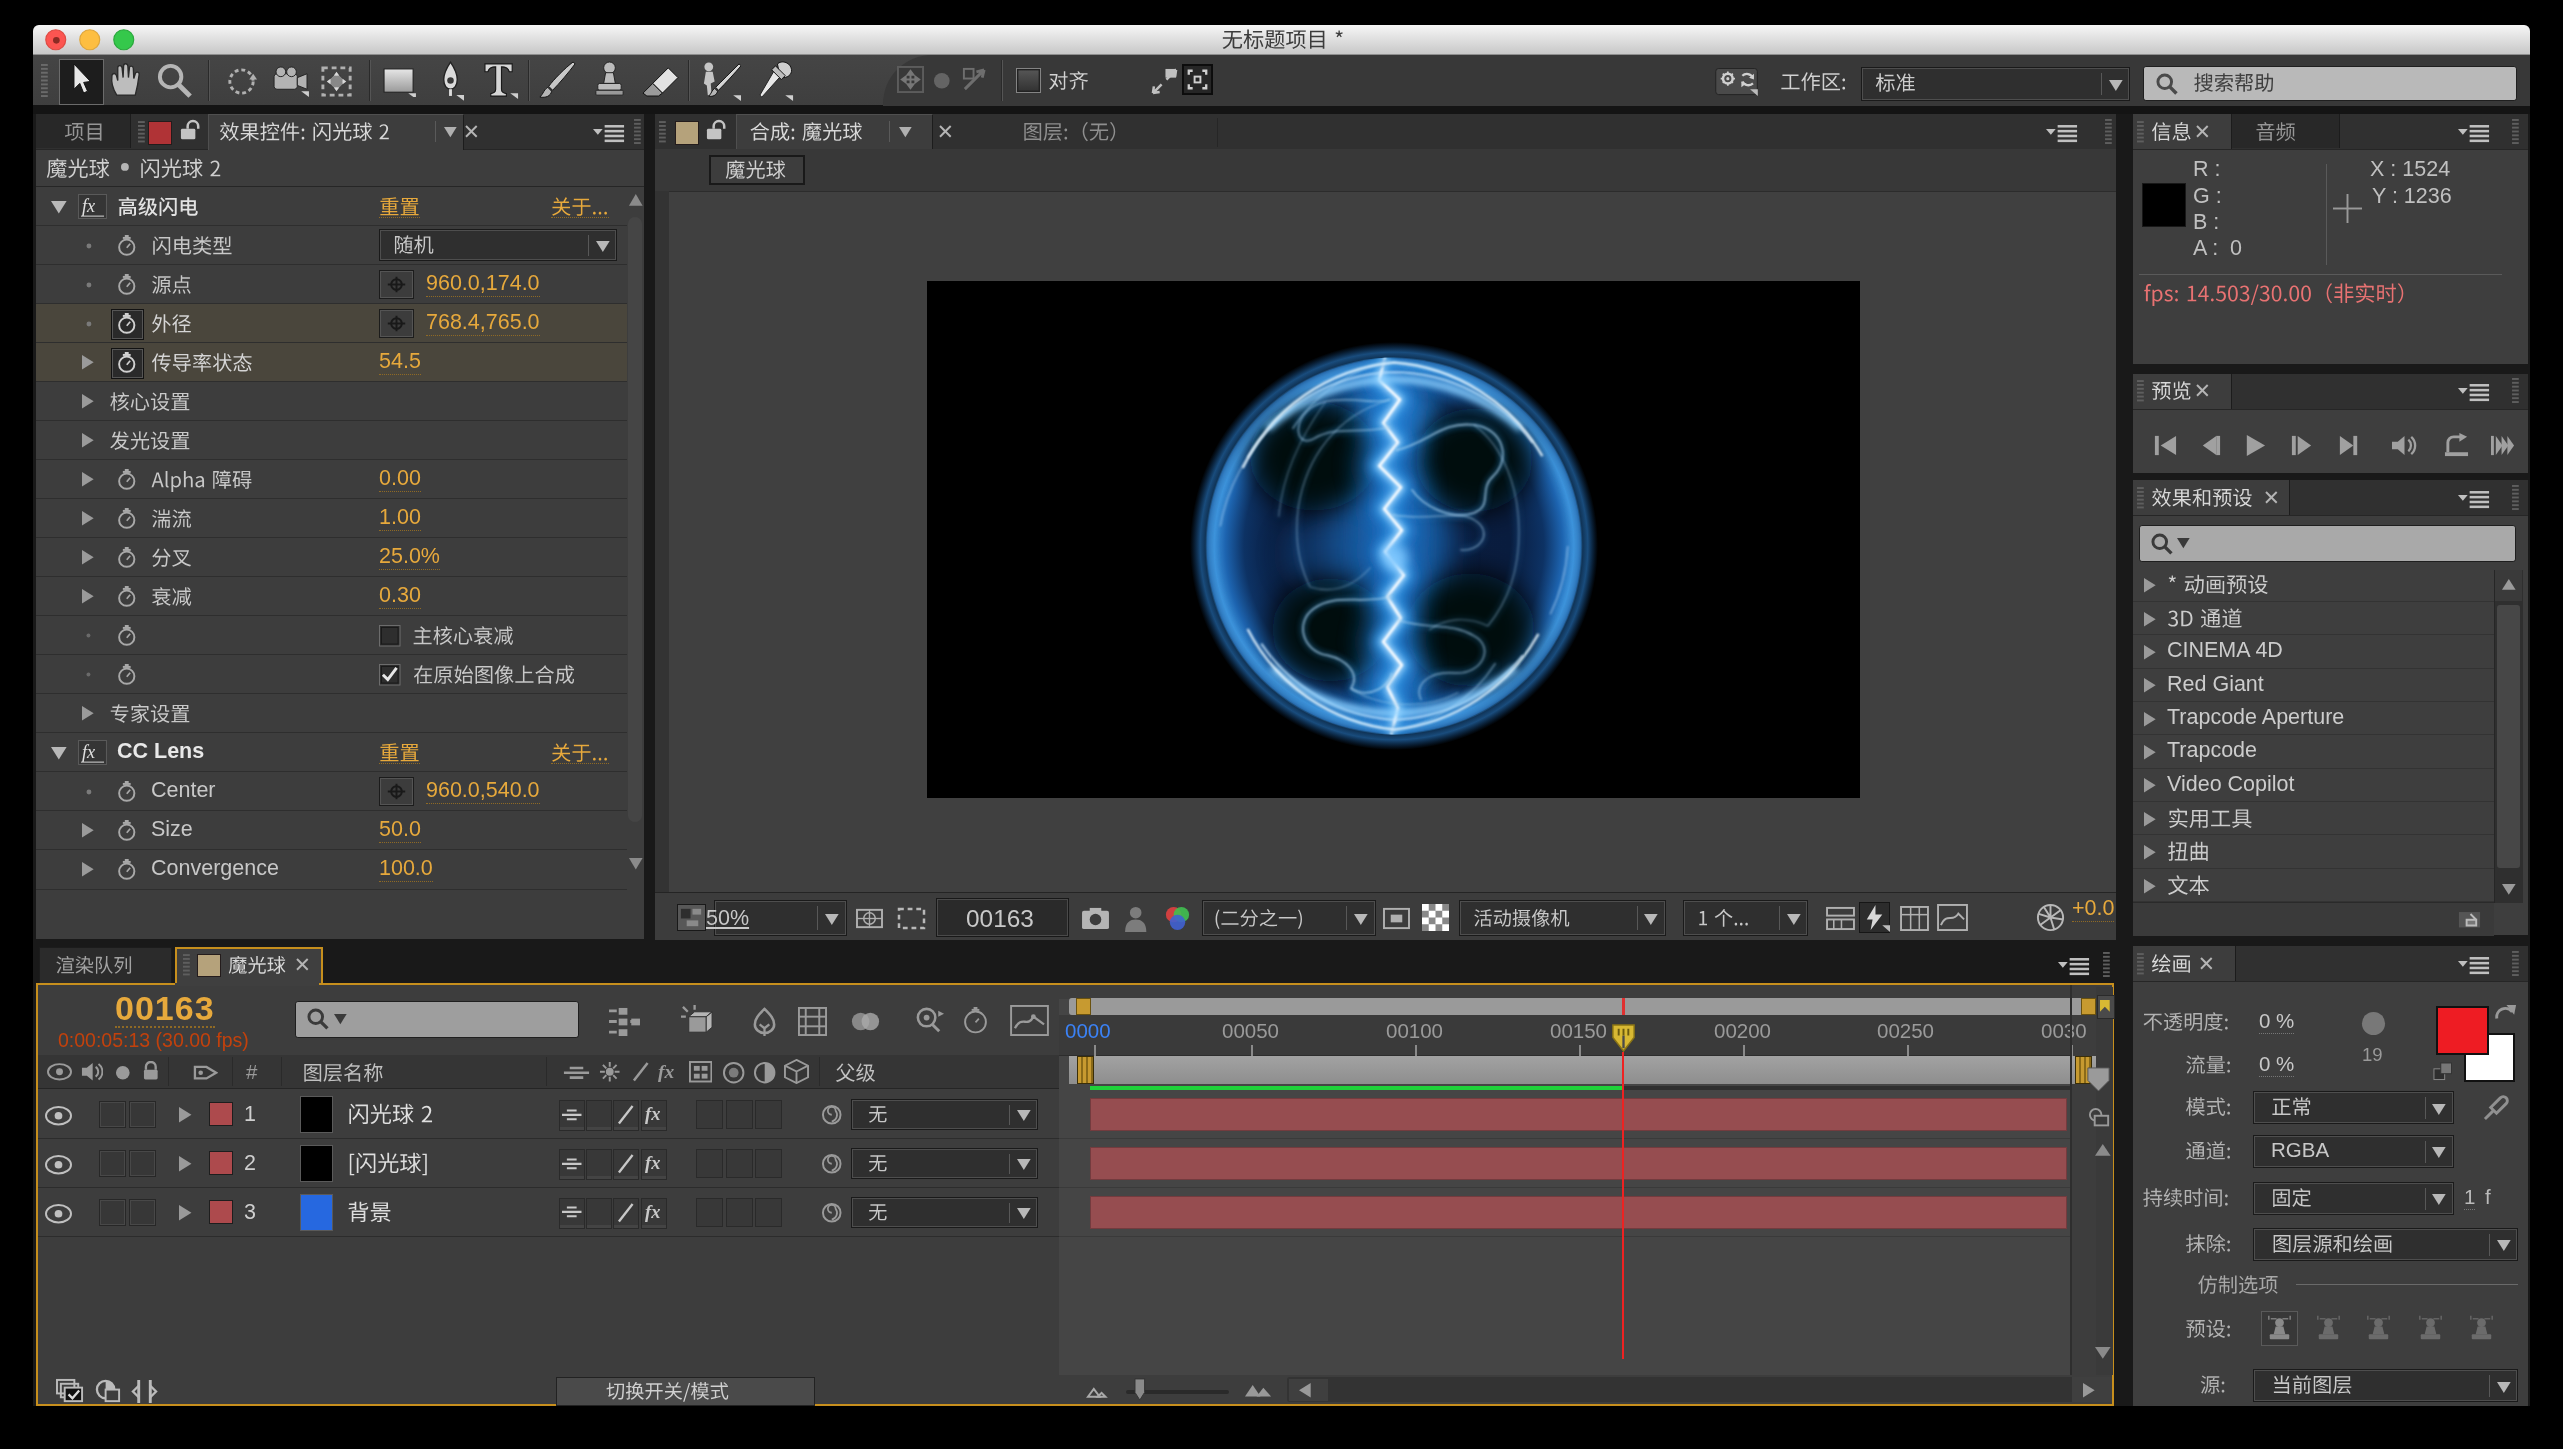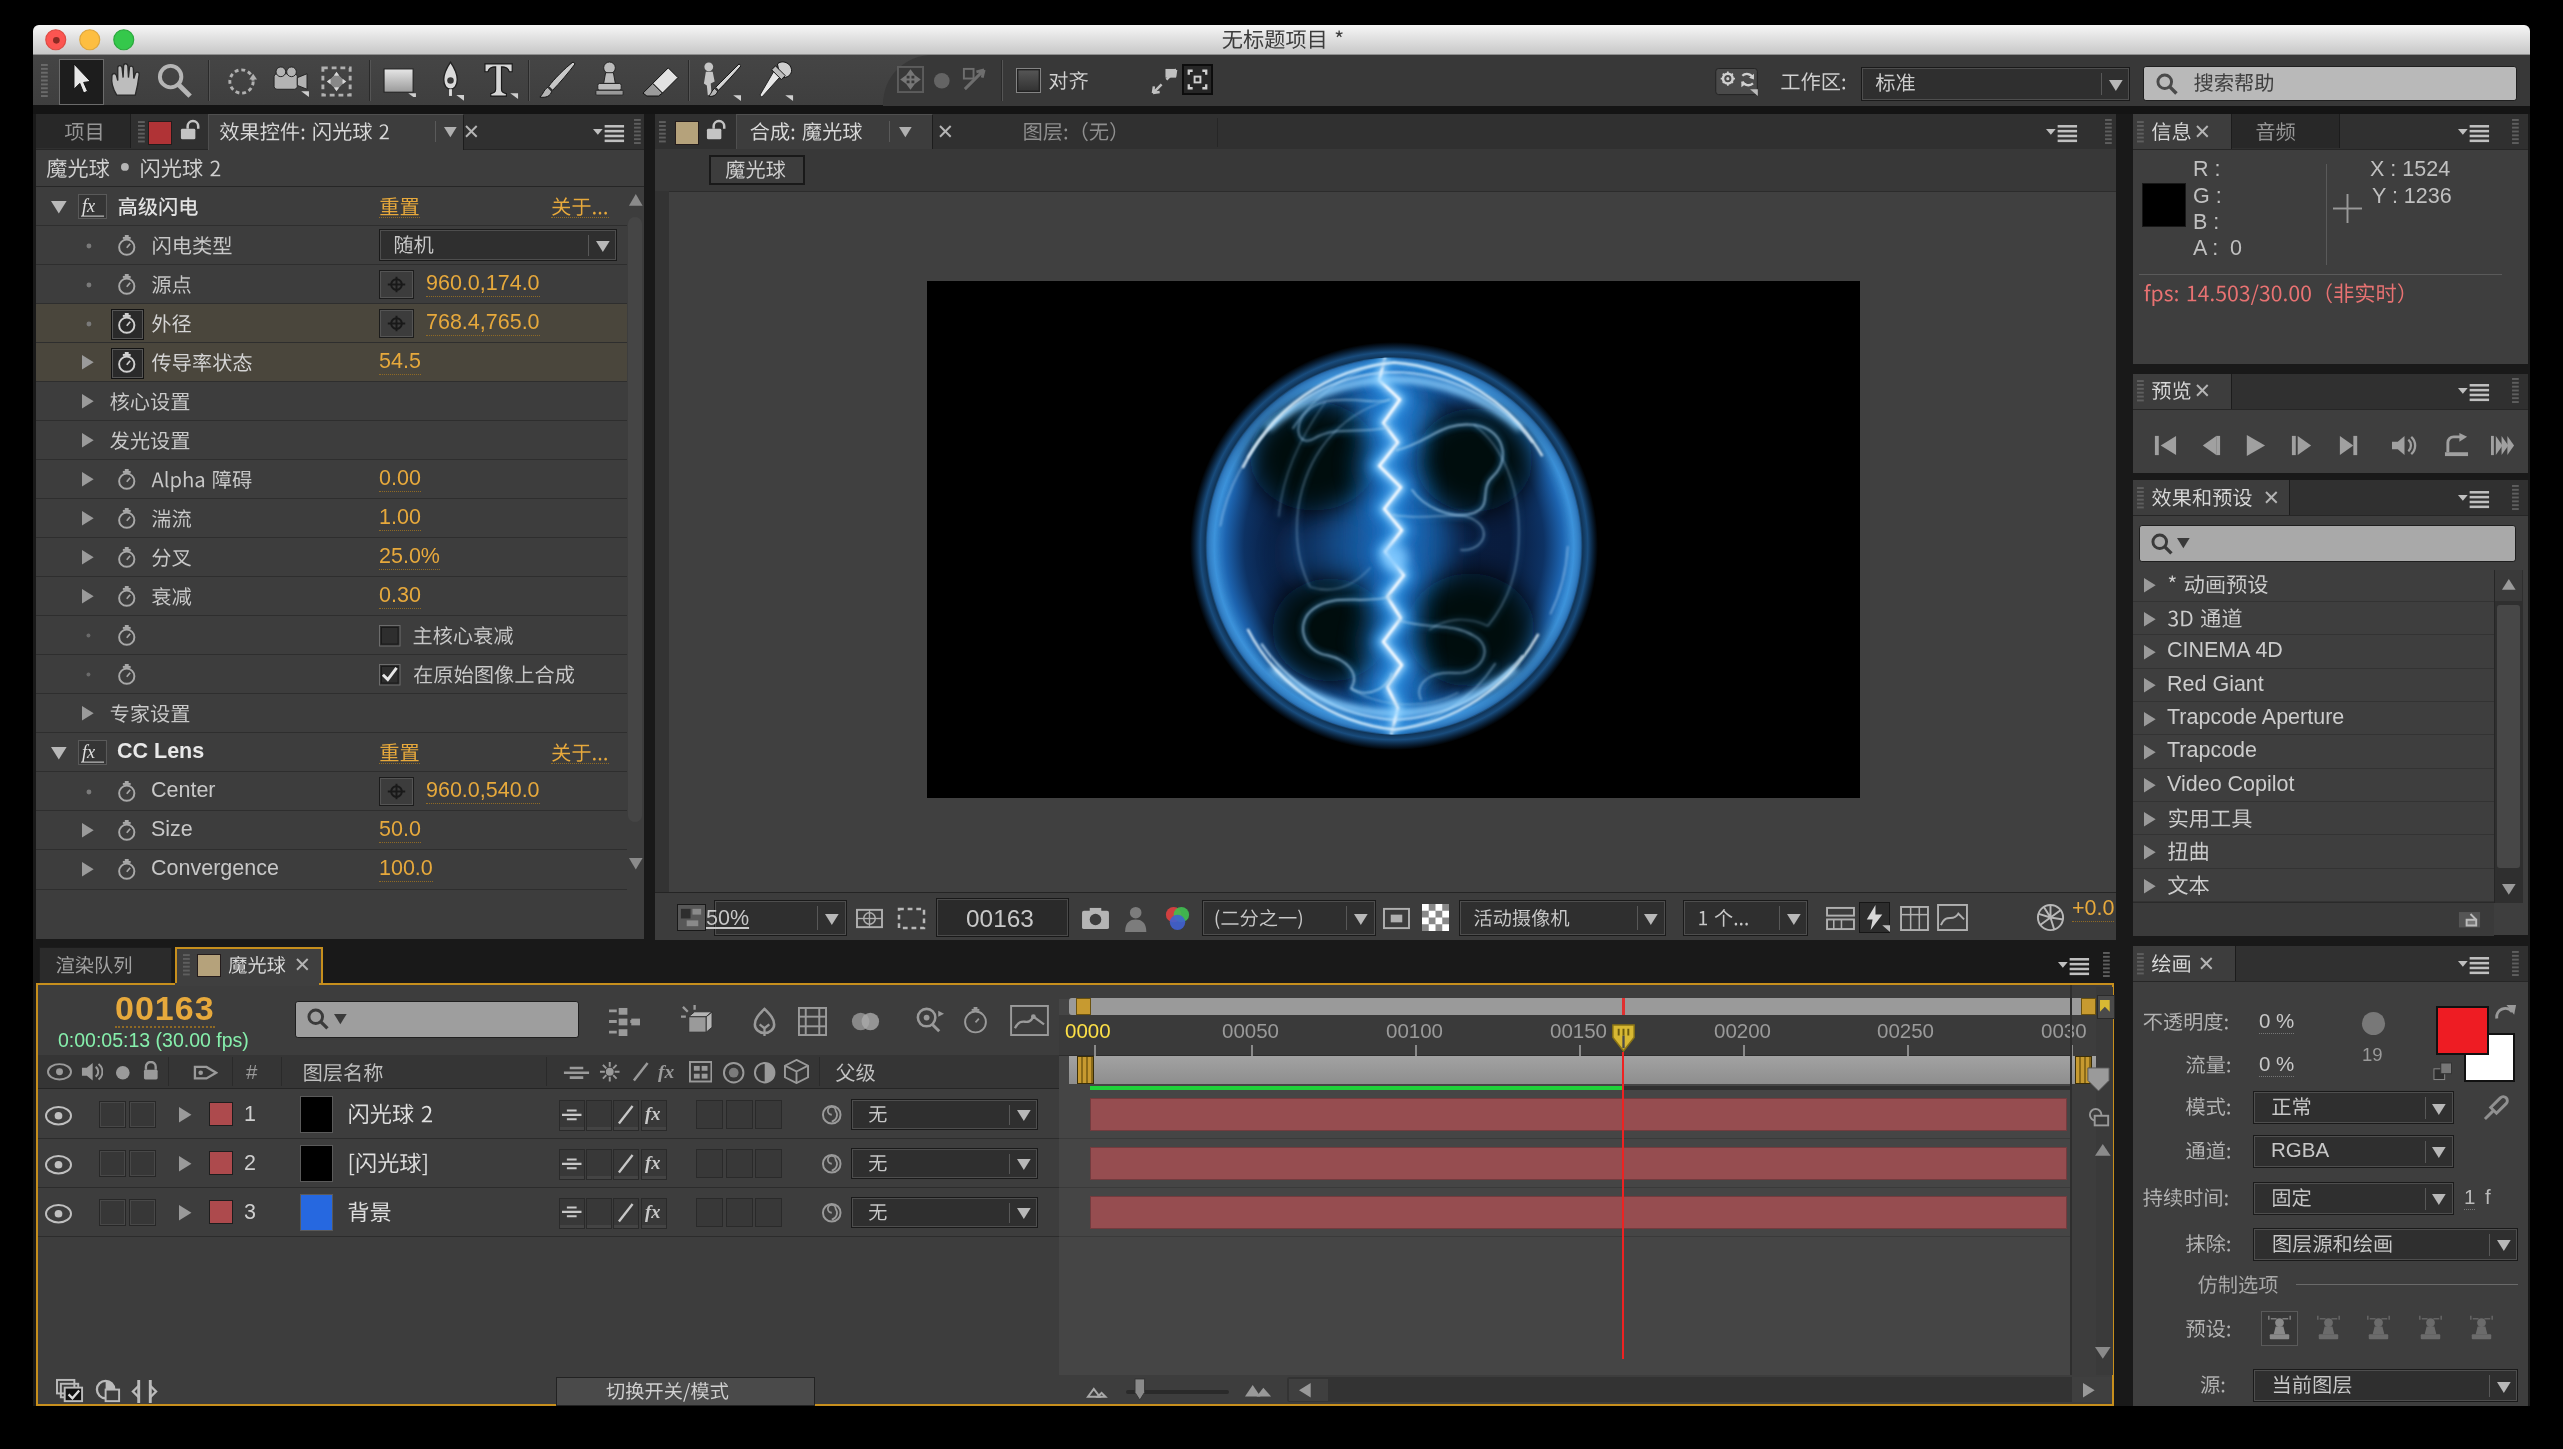--- a/index.html
+++ b/index.html
@@ -1185,21 +1185,21 @@
     <rect x="0" y="4" width="7" height="2" fill="#5e5e5e"></rect>
     <rect x="0" y="8" width="7" height="2" fill="#5e5e5e"></rect>
     <rect x="0" y="12" width="7" height="2" fill="#5e5e5e"></rect>
     <rect x="0" y="16" width="7" height="2" fill="#5e5e5e"></rect>
     <rect x="0" y="20" width="7" height="2" fill="#5e5e5e"></rect>
     <rect x="0" y="24" width="7" height="2" fill="#5e5e5e"></rect>
   </svg>
 <div class="ab" style="left:36px;top:983px;width:2078px;height:423px;background:#3d3d3d;border:2px solid #c78f1d;box-sizing:border-box"></div>
 <div class="ab" style="left:175px;top:983px;width:144px;height:2.9px;background:#3f3f3f"></div>
 <div class="ab" style="left:115px;top:991px;font:700 34px 'Liberation Sans', sans-serif;color:#e7a93c;line-height:1;white-space:pre;letter-spacing:1px;border-bottom:2px dotted #8f6a25;padding-bottom:1px">00163</div>
-<div class="ab" style="left:58px;top:1031px;font:400 19.5px 'Liberation Sans', sans-serif;color:#86efac;line-height:1;white-space:pre;">0:00:05:13 (30.00 fps)</div>
+<div class="ab" style="left:58px;top:1031px;font:400 19.5px 'Liberation Sans', sans-serif;color:#c2410c;line-height:1;white-space:pre;">0:00:05:13 (30.00 fps)</div>
 <div class="ab" style="left:295px;top:1001px;width:284px;height:37px;background:#9e9e9e;border:1px solid #1f1f1f;border-radius:2.9px;box-sizing:border-box"></div>
 <svg class="ab" style="left:306px;top:1007px;" width="23.4" height="23.4" viewBox="0 0 24 24">
     <circle cx="10" cy="10" r="7" fill="none" stroke="#3a3a3a" stroke-width="3"></circle>
     <line x1="15" y1="15" x2="22" y2="22" stroke="#3a3a3a" stroke-width="3.4"></line>
   </svg>
 <svg class="ab" style="left:334px;top:1014px;" width="12.7" height="12.7" viewBox="0 0 13 13">
     <polygon points="0,0 13,0 6.5,10.4" fill="#3a3a3a"></polygon>
   </svg>
 <svg class="ab" style="left:607px;top:1007px;" width="35" height="29" viewBox="0 0 36 30">
     <path d="M2 4 h8 M2 15 h8 M2 26 h8 M24 15 h10" stroke="#9a9a9a" stroke-width="3"></path>
@@ -1452,21 +1452,21 @@
 <svg style="position:absolute;left:605px;top:1378px;overflow:visible" width="126" height="25" viewBox="0 0 129 26">
     <path d="M8.4 6L8.4 7.4L11.6 7.4C11.5 13.2 11.2 18.7 6.2 21.4C6.6 21.7 7.1 22.2 7.3 22.6C12.5 19.5 13 13.6 13.1 7.4L17.3 7.4C17 16.4 16.7 19.8 16.1 20.5C15.8 20.8 15.6 20.9 15.3 20.9C14.8 20.9 13.8 20.9 12.6 20.8C12.9 21.2 13 21.9 13.1 22.3C14.1 22.4 15.2 22.4 15.9 22.3C16.6 22.3 17 22.1 17.5 21.4C18.3 20.4 18.5 17 18.8 6.8C18.8 6.6 18.8 6 18.8 6ZM3 19.7C3.4 19.3 4.1 18.9 8.8 16.8C8.7 16.5 8.6 15.9 8.5 15.5L4.6 17.1L4.6 11.1L8.7 10.2L8.4 8.8L4.6 9.6L4.6 5L3.2 5L3.2 9.9L0.6 10.5L0.8 11.9L3.2 11.4L3.2 16.9C3.2 17.7 2.7 18.1 2.3 18.3C2.5 18.6 2.9 19.3 3 19.7ZM23.3 4.2L23.3 8.2L21 8.2L21 9.6L23.3 9.6L23.3 14.1C22.3 14.4 21.4 14.6 20.7 14.8L21.1 16.3L23.3 15.6L23.3 20.8C23.3 21 23.2 21.1 23 21.1C22.7 21.1 22.1 21.1 21.3 21.1C21.5 21.5 21.7 22.2 21.7 22.5C22.9 22.6 23.6 22.5 24.1 22.2C24.6 22 24.8 21.6 24.8 20.8L24.8 15.1L26.9 14.4L26.7 13L24.8 13.6L24.8 9.6L26.6 9.6L26.6 8.2L24.8 8.2L24.8 4.2ZM30.7 7.2L34.9 7.2C34.4 7.9 33.8 8.7 33.3 9.3L29.2 9.3C29.7 8.6 30.3 7.9 30.7 7.2ZM26.7 15.2L26.7 16.5L31.5 16.5C30.7 18.3 29 20 25.6 21.6C25.9 21.8 26.4 22.3 26.6 22.6C30 21 31.8 19.1 32.7 17.3C34 19.6 36 21.6 38.4 22.5C38.6 22.2 39.1 21.6 39.4 21.3C37 20.5 34.9 18.7 33.7 16.5L39 16.5L39 15.2L37.6 15.2L37.6 9.3L35 9.3C35.8 8.4 36.5 7.4 37.1 6.6L36.1 5.9L35.8 6L31.5 6C31.8 5.4 32 4.9 32.3 4.4L30.7 4.2C30 5.9 28.7 8 26.7 9.6C27.1 9.8 27.5 10.3 27.8 10.6L28.1 10.3L28.1 15.2ZM29.6 15.2L29.6 10.5L32.2 10.5L32.2 12.6C32.2 13.4 32.2 14.3 32 15.2ZM36.1 15.2L33.4 15.2C33.6 14.3 33.7 13.4 33.7 12.6L33.7 10.5L36.1 10.5ZM53 6.9L53 12.6L47.4 12.6L47.4 11.8L47.4 6.9ZM41 12.6L41 14.1L45.8 14.1C45.5 16.8 44.5 19.5 41.1 21.6C41.5 21.8 42 22.3 42.3 22.7C46 20.3 47 17.2 47.3 14.1L53 14.1L53 22.6L54.5 22.6L54.5 14.1L59 14.1L59 12.6L54.5 12.6L54.5 6.9L58.4 6.9L58.4 5.5L41.8 5.5L41.8 6.9L45.9 6.9L45.9 11.8L45.8 12.6ZM64.5 5C65.3 6.1 66.1 7.5 66.5 8.5L62.6 8.5L62.6 10L69.2 10L69.2 12.4C69.2 12.8 69.2 13.1 69.2 13.5L61.4 13.5L61.4 15L68.9 15C68.2 17.2 66.3 19.5 61 21.3C61.4 21.6 61.9 22.2 62 22.6C67.2 20.8 69.4 18.5 70.3 16.1C72 19.2 74.6 21.4 78.1 22.5C78.4 22 78.8 21.4 79.2 21C75.5 20.1 72.8 18 71.3 15L78.7 15L78.7 13.5L70.9 13.5L70.9 12.4L70.9 10L77.6 10L77.6 8.5L73.7 8.5C74.4 7.4 75.2 6 75.8 4.8L74.2 4.3C73.7 5.5 72.8 7.3 72 8.5L66.5 8.5L67.8 7.7C67.5 6.8 66.6 5.4 65.7 4.4ZM80.2 24.6L81.6 24.6L87.5 5.1L86.2 5.1ZM97.3 12.7L104.2 12.7L104.2 14.1L97.3 14.1ZM97.3 10.2L104.2 10.2L104.2 11.6L97.3 11.6ZM102.5 4.2L102.5 5.9L99.4 5.9L99.4 4.2L98 4.2L98 5.9L95 5.9L95 7.1L98 7.1L98 8.6L99.4 8.6L99.4 7.1L102.5 7.1L102.5 8.6L103.9 8.6L103.9 7.1L106.7 7.1L106.7 5.9L103.9 5.9L103.9 4.2ZM95.9 9L95.9 15.2L100 15.2C99.9 15.8 99.8 16.4 99.7 16.9L94.6 16.9L94.6 18.2L99.2 18.2C98.5 19.7 97 20.8 94.1 21.4C94.4 21.7 94.7 22.3 94.9 22.6C98.4 21.8 100 20.3 100.8 18.2C101.8 20.4 103.6 21.9 106.2 22.6C106.4 22.2 106.8 21.7 107.2 21.4C104.9 20.9 103.2 19.8 102.2 18.2L106.7 18.2L106.7 16.9L101.2 16.9C101.3 16.4 101.4 15.8 101.4 15.2L105.7 15.2L105.7 9ZM91.3 4.2L91.3 8.1L88.8 8.1L88.8 9.5L91.3 9.5L91.3 9.5C90.8 12.2 89.6 15.4 88.5 17.1C88.7 17.4 89.1 18.1 89.3 18.5C90 17.3 90.8 15.5 91.3 13.6L91.3 22.6L92.8 22.6L92.8 12.3C93.3 13.3 93.9 14.6 94.2 15.3L95.2 14.2C94.8 13.6 93.3 11.1 92.8 10.3L92.8 9.5L94.8 9.5L94.8 8.1L92.8 8.1L92.8 4.2ZM122 5.2C123.1 5.9 124.3 7 124.9 7.7L125.9 6.8C125.3 6.1 124.1 5 123 4.3ZM119.1 4.3C119.1 5.5 119.2 6.7 119.2 7.9L108.9 7.9L108.9 9.4L119.3 9.4C119.9 16.8 121.5 22.6 124.8 22.6C126.4 22.6 126.9 21.6 127.2 18.1C126.8 18 126.2 17.6 125.9 17.3C125.7 20 125.5 21.1 124.9 21.1C123 21.1 121.4 16.2 120.9 9.4L126.8 9.4L126.8 7.9L120.8 7.9C120.8 6.8 120.7 5.5 120.7 4.3ZM109 20.5L109.5 22C112.1 21.4 115.7 20.6 119.1 19.8L119 18.4L114.7 19.4L114.7 13.8L118.5 13.8L118.5 12.4L109.6 12.4L109.6 13.8L113.2 13.8L113.2 19.7Z" fill="#d0d0d0"></path>
   </svg>
 <div class="ab" style="left:1059px;top:985px;width:1012px;height:390px;background:#454545"></div>
 <div class="ab" style="left:1059px;top:985px;width:1012px;height:13.7px;background:#3d3d3d"></div>
 <div class="ab" style="left:1069px;top:998px;width:1030px;height:16.6px;background:#9a9a9a;border-radius:2.9px"></div>
 <div class="ab" style="left:1076px;top:998px;width:14.6px;height:16.6px;background:#c79a30;border:1px solid #6a5210;box-sizing:border-box"></div>
 <div class="ab" style="left:2081px;top:998px;width:14.6px;height:16.6px;background:#c79a30;border:1px solid #6a5210;box-sizing:border-box"></div>
 <div class="ab" style="left:1622px;top:998px;width:2.9px;height:16.6px;background:#e03030"></div>
 <div class="ab" style="left:1059px;top:1015px;width:1012px;height:40px;background:#3a3a3a;border-bottom:1px solid #2d2d2d"></div>
-<div class="ab" style="left:1065px;top:1021px;font:400 20.5px 'Liberation Sans', sans-serif;color:#fde047;line-height:1;white-space:pre;">0000</div>
+<div class="ab" style="left:1065px;top:1021px;font:400 20.5px 'Liberation Sans', sans-serif;color:#3b82f6;line-height:1;white-space:pre;">0000</div>
 <div class="ab" style="left:1094px;top:1045px;width:2px;height:10.7px;background:#8a8a8a"></div>
 <div class="ab" style="left:1222px;top:1021px;font:400 20.5px 'Liberation Sans', sans-serif;color:#9a9a9a;line-height:1;white-space:pre;">00050</div>
 <div class="ab" style="left:1251px;top:1045px;width:2px;height:10.7px;background:#8a8a8a"></div>
 <div class="ab" style="left:1386px;top:1021px;font:400 20.5px 'Liberation Sans', sans-serif;color:#9a9a9a;line-height:1;white-space:pre;">00100</div>
 <div class="ab" style="left:1415px;top:1045px;width:2px;height:10.7px;background:#8a8a8a"></div>
 <div class="ab" style="left:1550px;top:1021px;font:400 20.5px 'Liberation Sans', sans-serif;color:#9a9a9a;line-height:1;white-space:pre;">00150</div>
 <div class="ab" style="left:1579px;top:1045px;width:2px;height:10.7px;background:#8a8a8a"></div>
 <div class="ab" style="left:1714px;top:1021px;font:400 20.5px 'Liberation Sans', sans-serif;color:#9a9a9a;line-height:1;white-space:pre;">00200</div>
 <div class="ab" style="left:1743px;top:1045px;width:2px;height:10.7px;background:#8a8a8a"></div>
 <div class="ab" style="left:1877px;top:1021px;font:400 20.5px 'Liberation Sans', sans-serif;color:#9a9a9a;line-height:1;white-space:pre;">00250</div>

